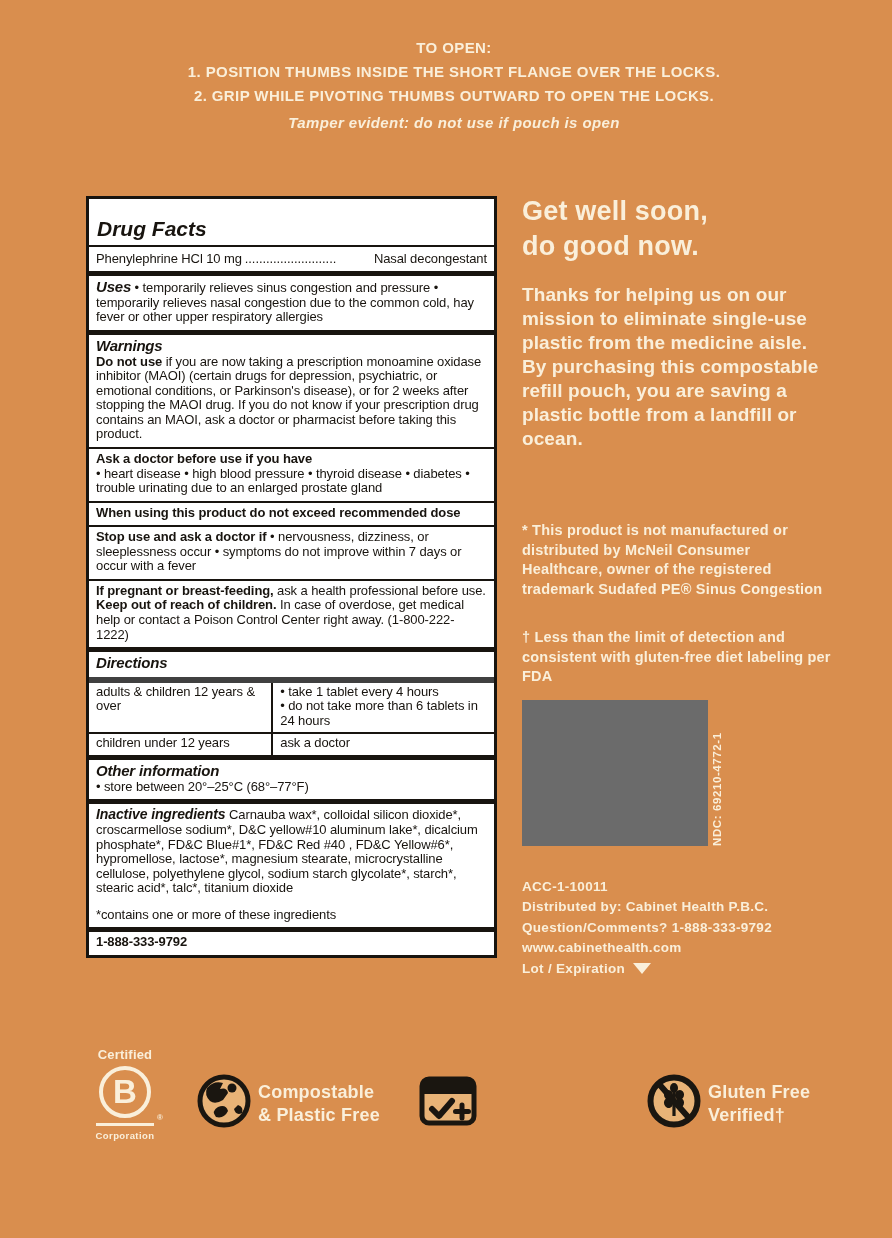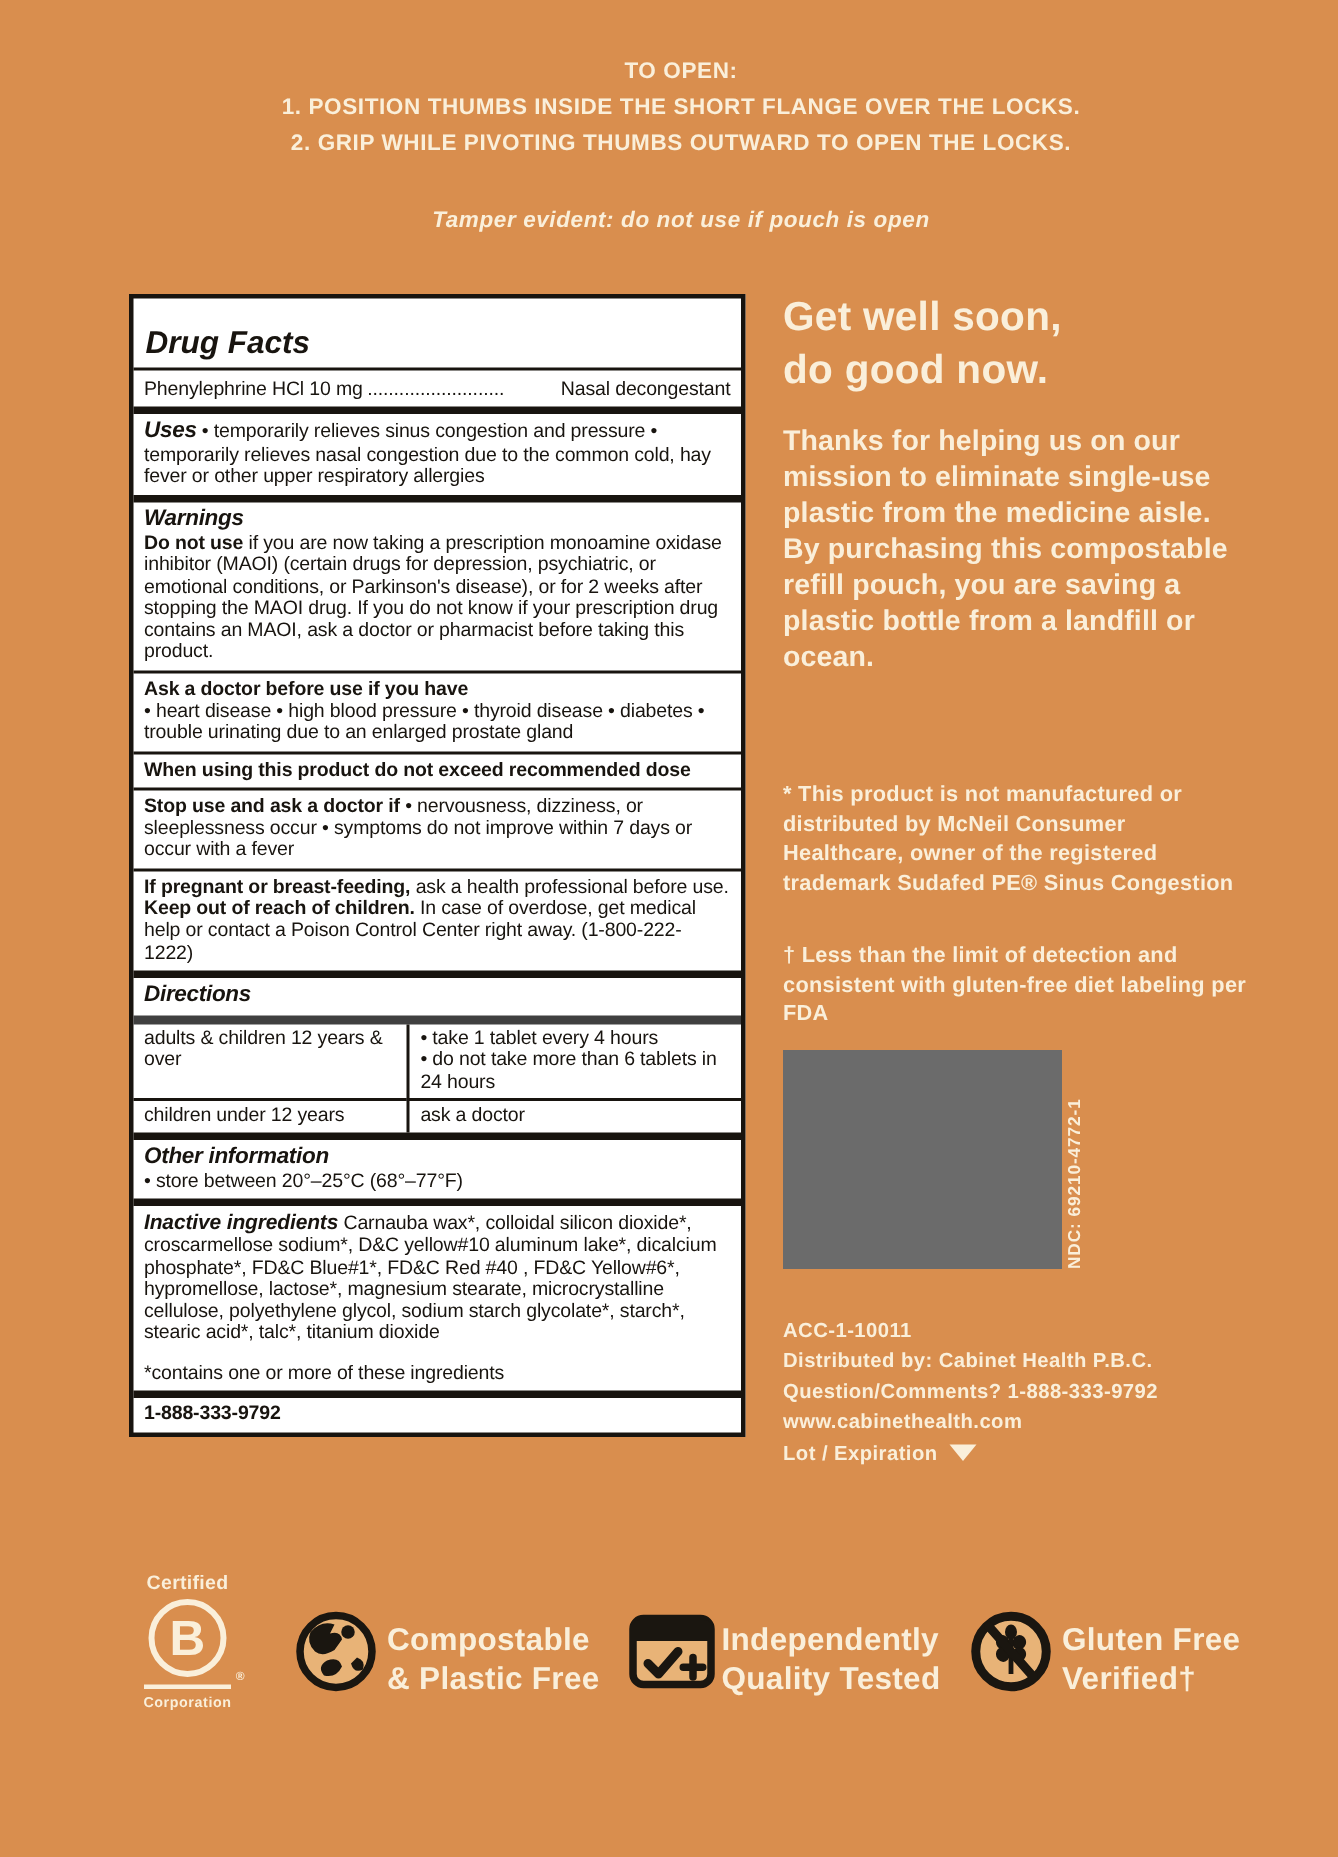--- a/index.html
+++ b/index.html
@@ -4,21 +4,21 @@
 <style>
   * { margin:0; padding:0; box-sizing:border-box; }
   body { background:#b97a43; font-family:"Liberation Sans", sans-serif; }
   .canvas {
     position:relative; width:892px; height:1238px; margin:0 auto;
     background:#D98E4E; overflow:hidden; color:#FAEFDA;
   }
   
   .top-instructions { position:absolute; top:36px; left:0; width:100%; text-align:center;
     font-weight:bold; font-size:15px; letter-spacing:.4px; line-height:1.6;padding-left:16px; }
-  .top-instructions .tamper { font-style:italic; margin-top:27px; font-size:15px; }
+  .top-instructions .tamper { font-style:italic; margin-top:3px; font-size:15px; }
 
   
   .df { position:absolute; left:86px; top:196px; width:411px; background:#FFFFFF;
     border:3px solid #18140F; color:#18140F; font-size:13px; line-height:1.12;
     letter-spacing:-.1px; }
   .df-sec { padding:3px 7px 5px 7px; }
   .rule-heavy { border-top:5px solid #18140F; }
   .rule-thin  { border-top:2px solid #18140F; }
   .df-title { font-size:21px; font-weight:bold; font-style:italic; padding:18px 8px 4px;
     border-bottom:2px solid #18140F; letter-spacing:0; }
@@ -58,21 +58,21 @@
   
   .bcorp { position:absolute; left:92px; top:1047px; width:66px; text-align:center; }
   .bcorp .cert { font-size:13px; font-weight:bold; letter-spacing:.2px; }
   .bcorp .circle { width:52px; height:52px; margin:4px auto 0; border:4px solid #FAEFDA;
     border-radius:50%; display:flex; align-items:center; justify-content:center;
     font-size:33px; font-weight:bold; }
   .bcorp .bar { position:relative; width:58px; height:3px; background:#FAEFDA; margin:5px auto 4px; }
   .bcorp .reg { position:absolute; right:-9px; top:-10px; font-size:8px; font-weight:bold; }
   .bcorp .corp { font-size:9.5px; font-weight:bold; letter-spacing:.4px; }
   .badge-icon { position:absolute; }
-  .badge-label { position:absolute; font-size:21px; font-weight:bold; line-height:1.25;
+  .badge-label { position:absolute; font-size:18px; font-weight:bold; line-height:1.25;
     letter-spacing:.2px; }
 </style>
 </head>
 <body>
 
 <div class="canvas">
 
   <div class="top-instructions">
     <div>TO OPEN:</div>
     <div>1. POSITION THUMBS INSIDE THE SHORT FLANGE OVER THE LOCKS.</div>
@@ -193,24 +193,20 @@
     <div>Compostable</div>
     <div>&amp; Plastic Free</div>
   </div>
 
   <svg class="badge-icon" style="left:419px; top:1076px;" width="58" height="50" viewBox="0 0 58 50">
     <rect x="3" y="3" width="52" height="44" rx="7" fill="#E8B377" stroke="#1A1610" stroke-width="5"></rect>
     <path d="M4 6 Q4 4 8 4 h42 q4 0 4 2 v12 H4 Z" fill="#1A1610"></path>
     <path d="M13 33 l7 7 l13 -15" stroke="#1A1610" stroke-width="6" fill="none" stroke-linecap="round" stroke-linejoin="round"></path>
     <path d="M43 29 v13 M36.5 35.5 h13" stroke="#1A1610" stroke-width="5" stroke-linecap="round"></path>
   </svg>
-  <div class="badge-label" style="left:481px; top:1081px;">
-    <div>Independently</div>
-    <div>Quality Tested</div>
-  </div>
 
   <svg class="badge-icon" style="left:647px; top:1074px;" width="54" height="54" viewBox="0 0 54 54">
     <circle cx="27" cy="27" r="23.5" fill="#E8B377" stroke="#1A1610" stroke-width="6"></circle>
     <g fill="#1A1610">
       <ellipse cx="27" cy="14" rx="4" ry="5"></ellipse>
       <ellipse cx="21.5" cy="21" rx="4.5" ry="5" transform="rotate(-20 21.5 21)"></ellipse>
       <ellipse cx="32.5" cy="21" rx="4.5" ry="5" transform="rotate(20 32.5 21)"></ellipse>
       <ellipse cx="21.5" cy="29" rx="4.5" ry="5" transform="rotate(-20 21.5 29)"></ellipse>
       <ellipse cx="32.5" cy="29" rx="4.5" ry="5" transform="rotate(20 32.5 29)"></ellipse>
       <rect x="25.4" y="14" width="3.2" height="28"></rect>

